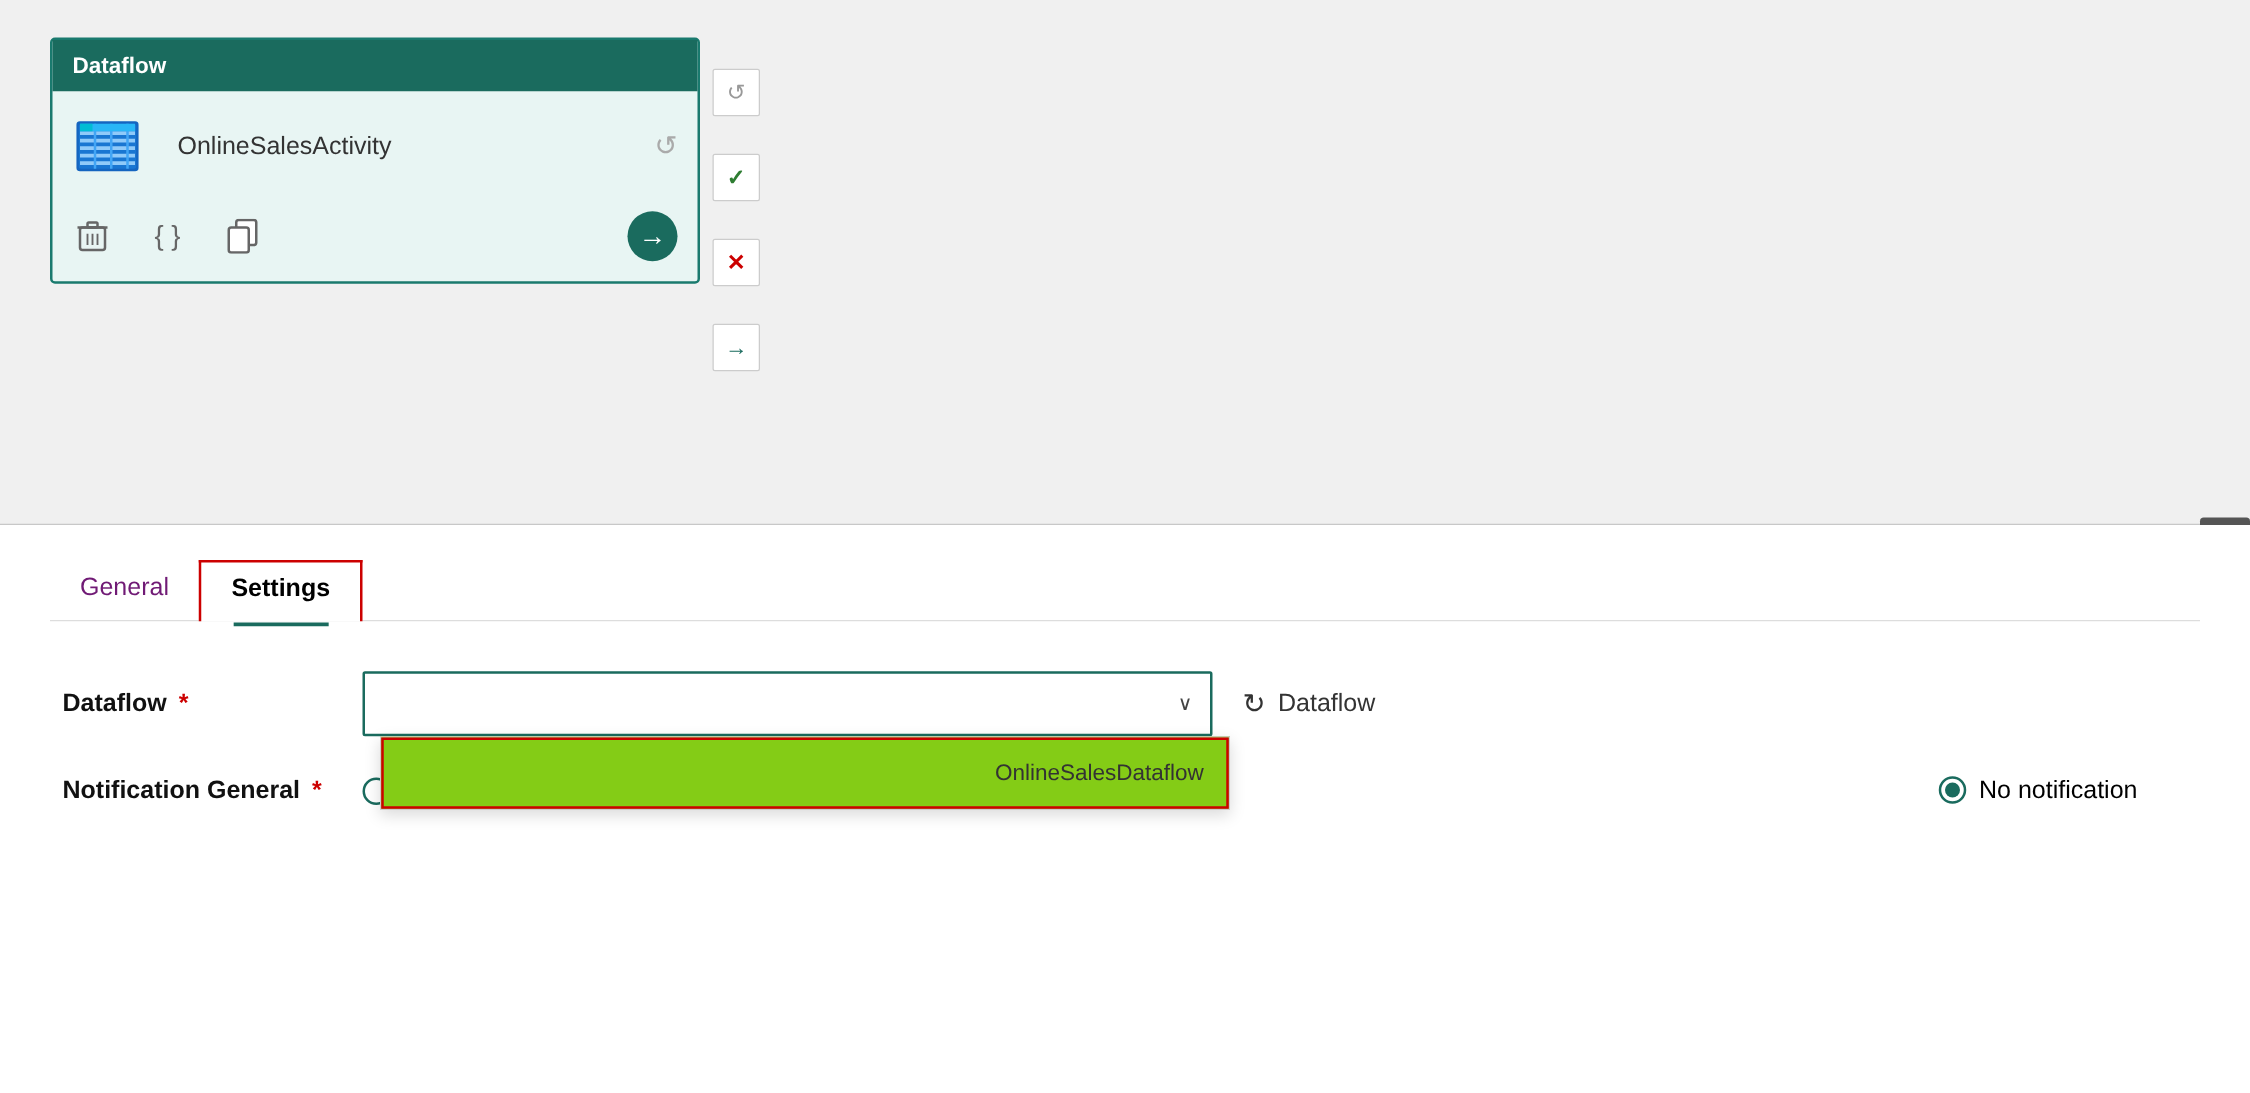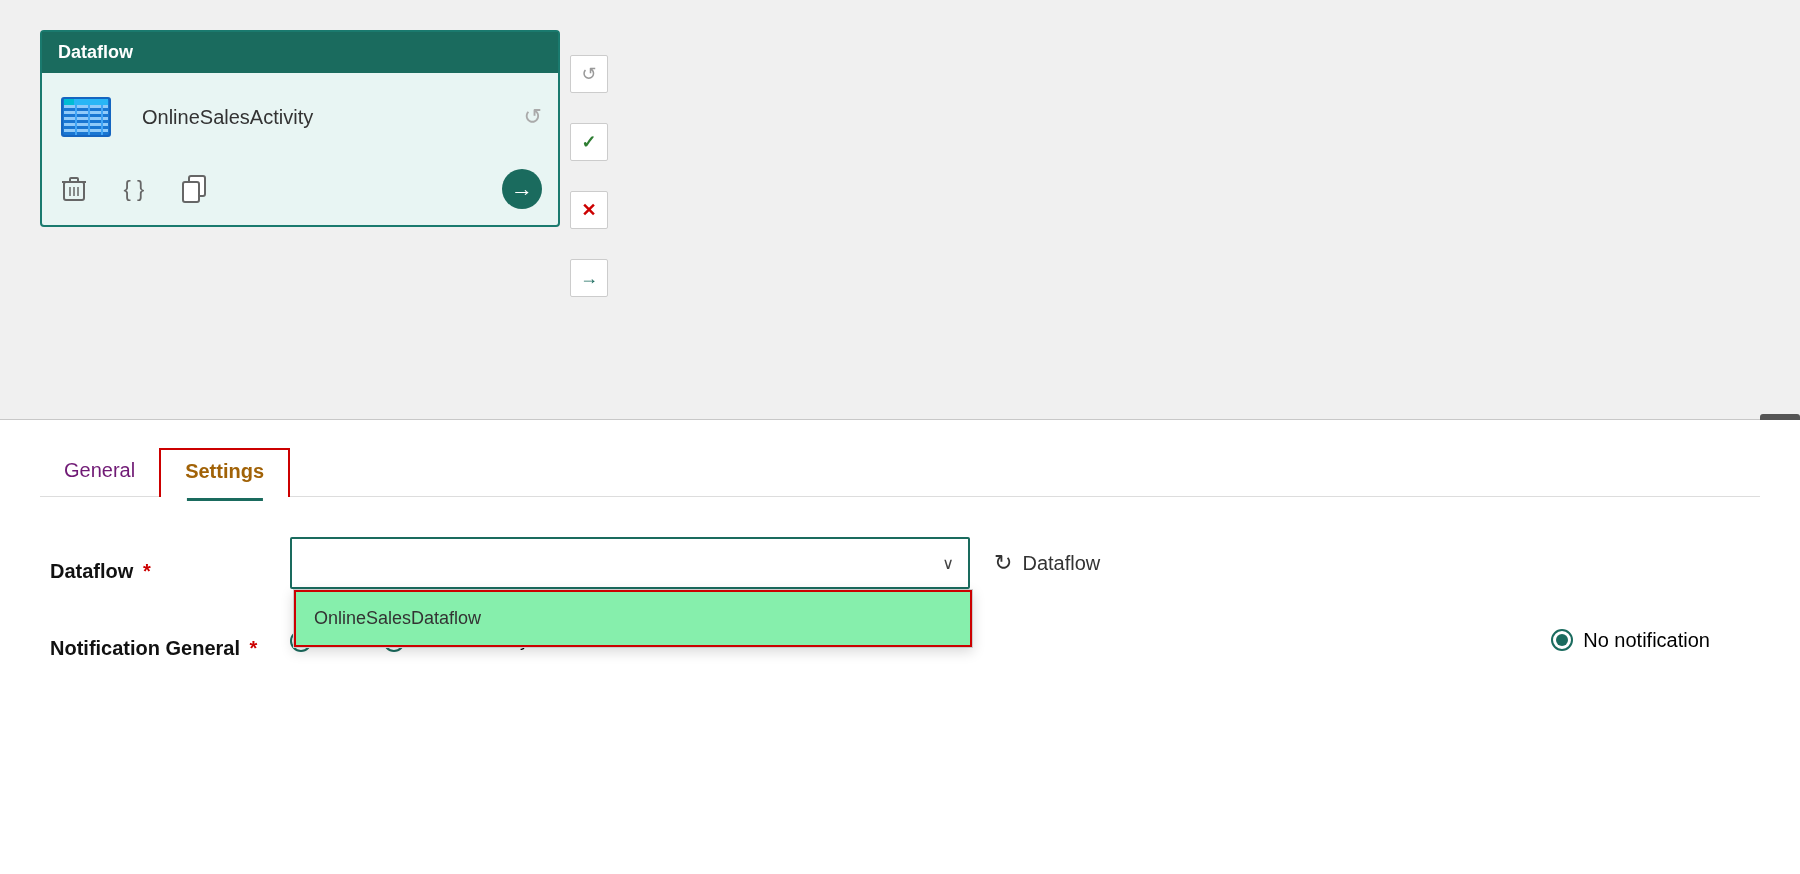--- a/index.html
+++ b/index.html
@@ -170,21 +170,21 @@
       cursor: pointer;
       color: #701a75;
       position: relative;
     }
 
     .tab.active {
       font-weight: 700;
       border: 2px solid #cc0000;
       border-bottom: none;
       background: white;
-      color: #a16207;
+      color: #000000;
       margin-bottom: -1px;
     }
 
     .tab.active::after {
       content: '';
       position: absolute;
       bottom: -4px;
       left: 50%;
       transform: translateX(-50%);
       width: 60%;
@@ -203,21 +203,20 @@
       margin-bottom: 32px;
       position: relative;
     }
 
     .form-label {
       font-size: 20px;
       font-weight: 700;
       color: #111;
       width: 240px;
       flex-shrink: 0;
-      margin-top: 16px;
     }
 
     .required-star {
       color: #cc0000;
       margin-left: 4px;
     }
 
     
     .dropdown-wrapper {
       position: relative;
@@ -241,26 +240,27 @@
 
     .dropdown-chevron {
       font-size: 16px;
       color: #444;
     }
 
     
     .dropdown-menu {
       position: absolute;
       top: 52px;
-      left: 3px;
+      left: 14px;
       width: 100%;
-      background: #86efac;
+      background: #84cc16;
       border: 1px solid #ccc;
       box-shadow: 0 4px 12px rgba(0,0,0,0.15);
       z-index: 100;
+      text-align: right;
     }
 
     .dropdown-item {
       padding: 16px 18px;
       font-size: 18px;
       cursor: pointer;
       border: 2px solid #cc0000;
       color: #333;
     }
 

